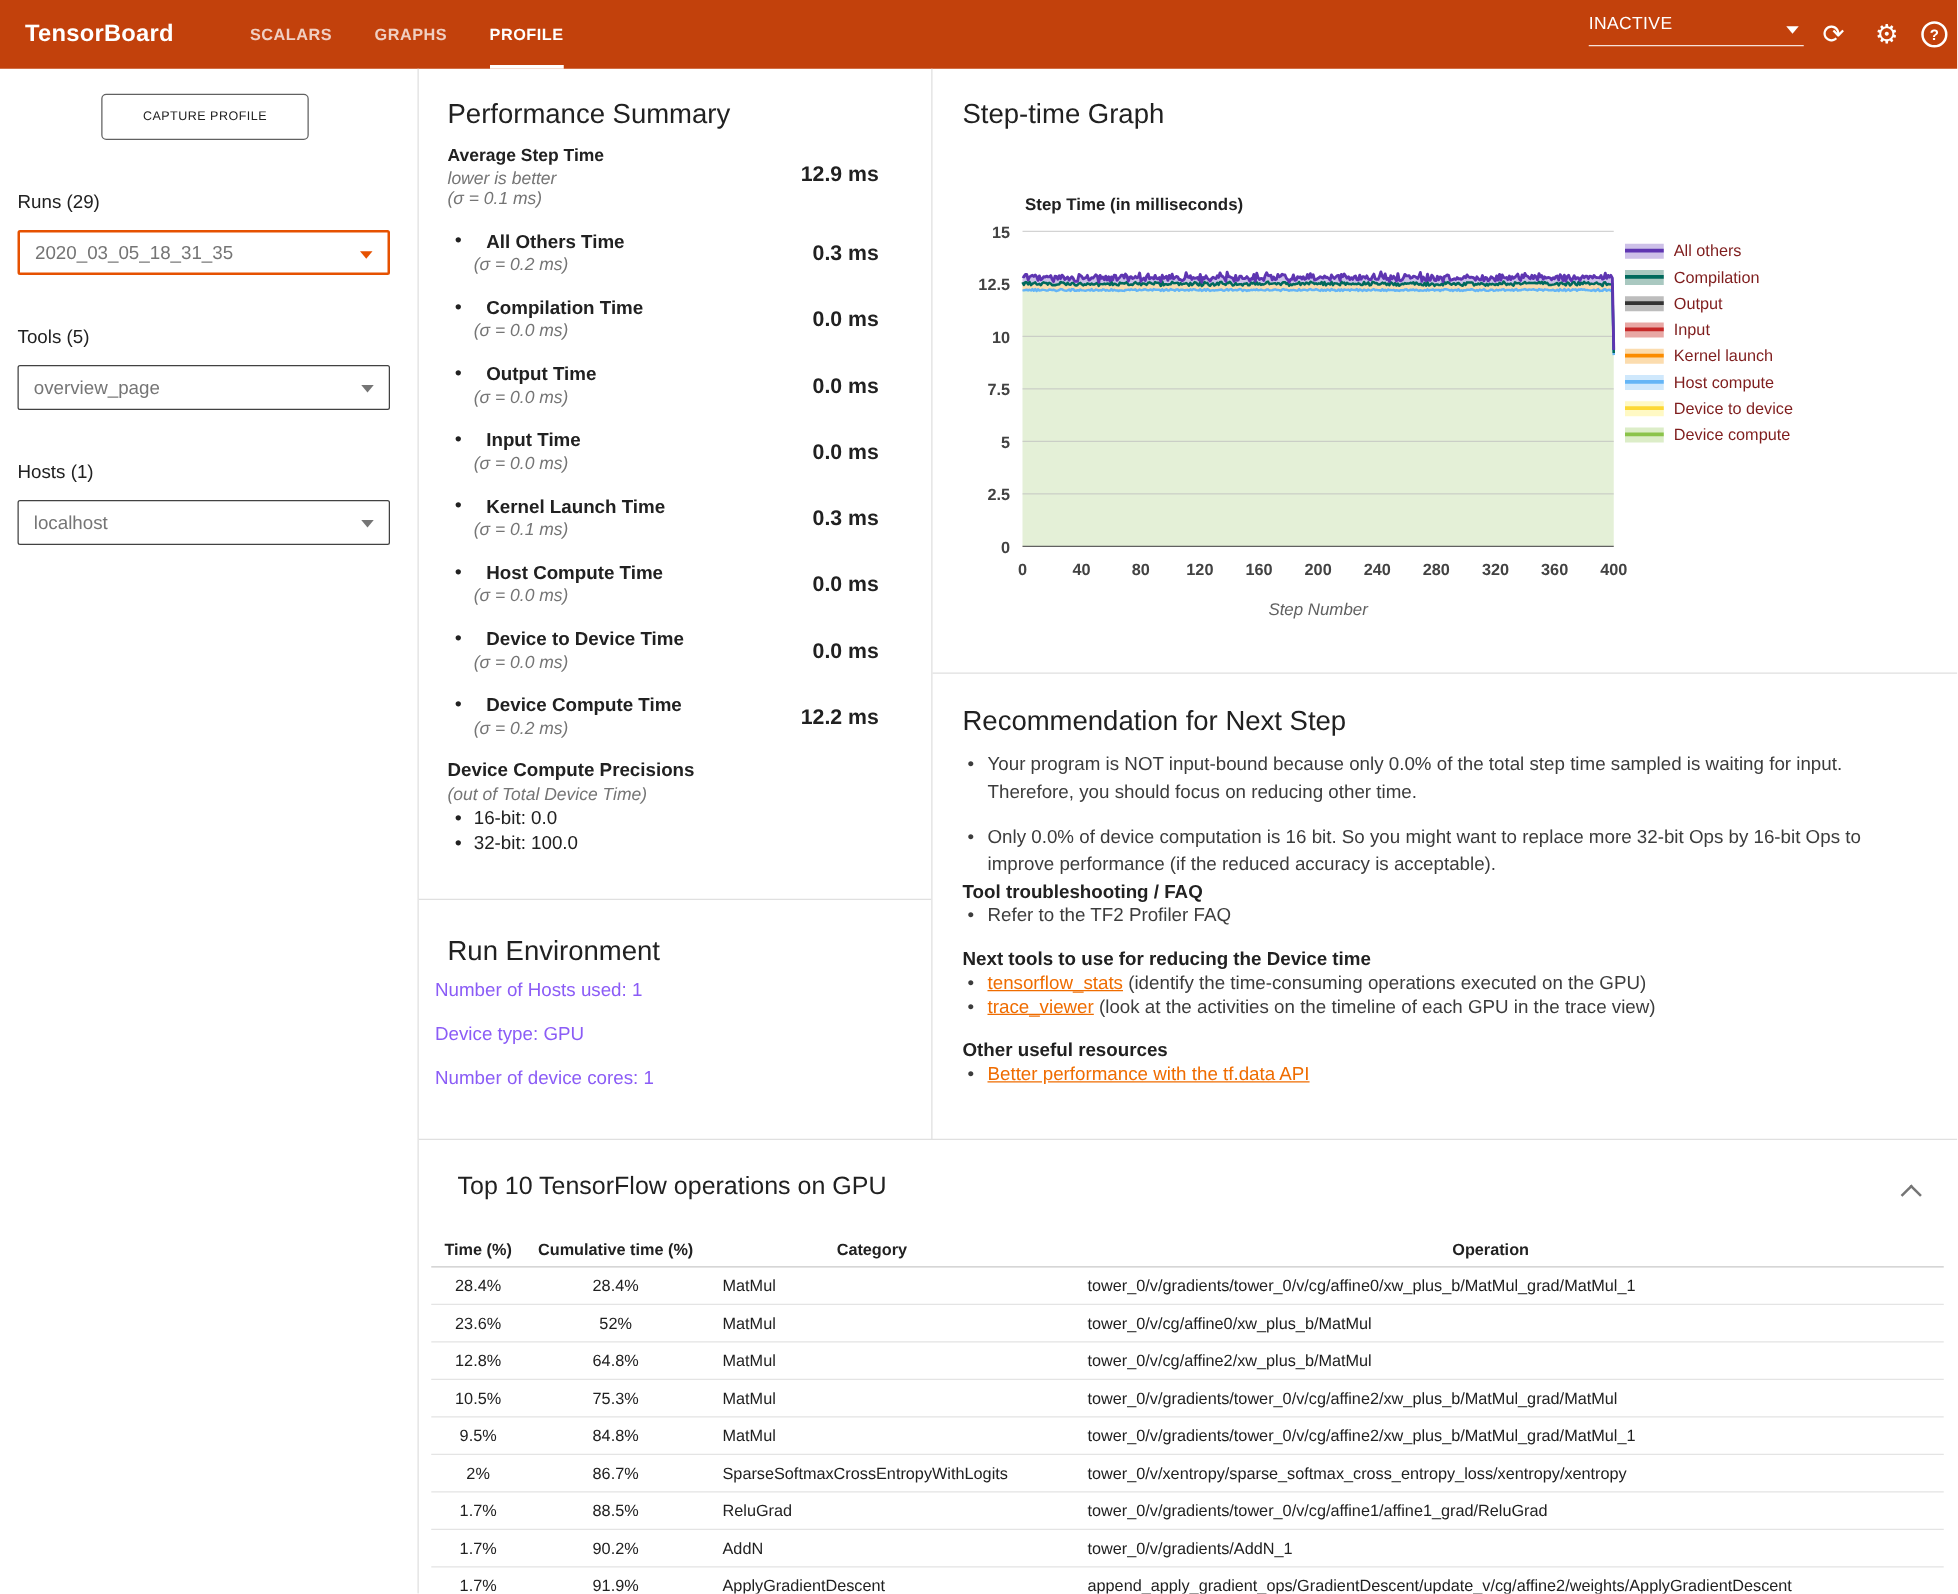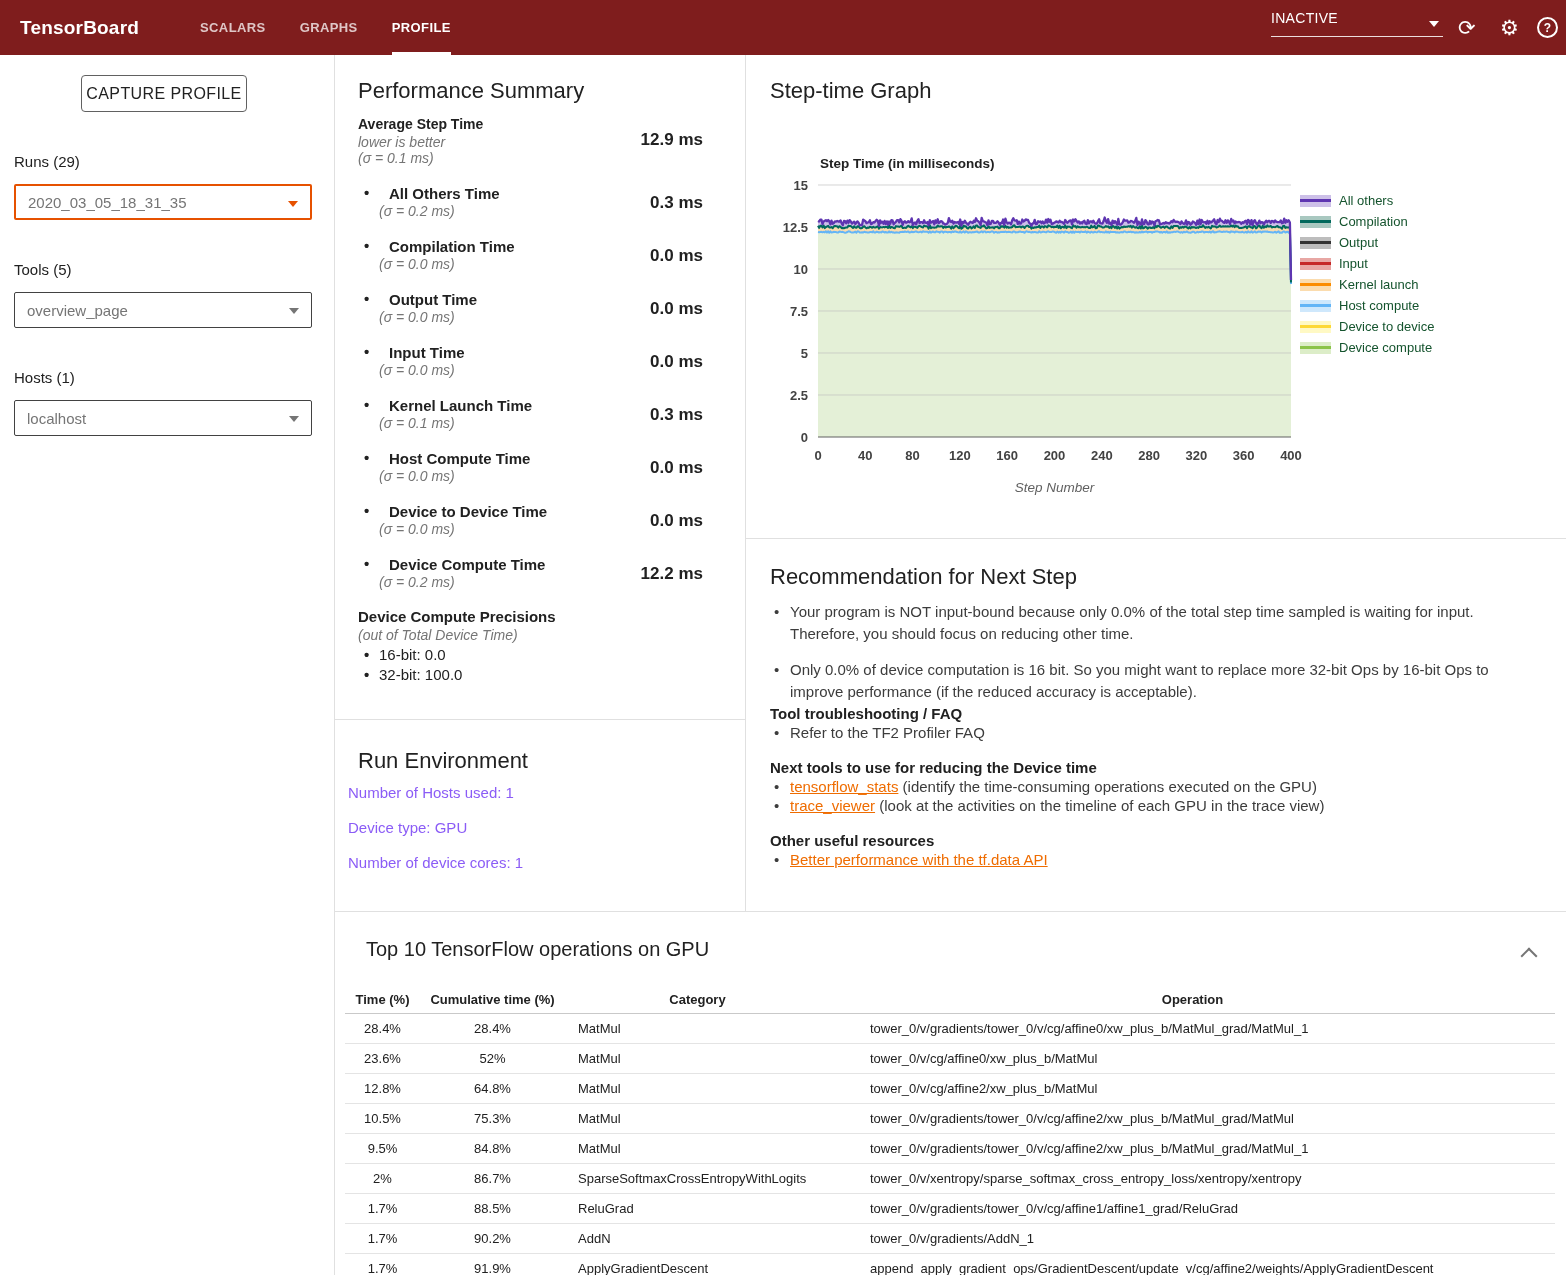--- a/index.html
+++ b/index.html
@@ -1,21 +1,21 @@
 <!DOCTYPE html>
 <html><head>
 <meta charset="utf-8">
 <style>
   html,body{margin:0;padding:0;background:#fff;}
   .page{position:relative;width:1566px;height:1275px;background:#fff;overflow:hidden;
         font-family:"Liberation Sans",sans-serif;color:#212121;}
   .abs{position:absolute;}
 
   
-  .topbar{position:absolute;left:0;top:0;width:1566px;height:55px;background:#7f1d1d;}
+  .topbar{position:absolute;left:0;top:0;width:1566px;height:55px;background:#c2410c;}
   .logo{position:absolute;left:20px;top:0;height:55px;display:flex;align-items:center;
         color:#fff;font-size:19px;font-weight:bold;letter-spacing:.2px;}
   .tabs{position:absolute;left:200px;top:0;height:55px;display:flex;gap:34px;}
   .tab{height:55px;display:flex;align-items:center;color:rgba(255,255,255,.75);
        font-size:13px;font-weight:bold;letter-spacing:.4px;border-bottom:3px solid transparent;
        padding-top:3px;box-sizing:border-box;cursor:pointer;}
   .tab.active{color:#fff;border-bottom-color:#fff;}
   .status-select{position:absolute;left:1271px;top:10px;width:172px;height:26px;
        border-bottom:1px solid rgba(255,255,255,.85);color:#fff;font-size:14px;
        letter-spacing:.3px;display:flex;align-items:flex-start;cursor:pointer;}
@@ -24,21 +24,21 @@
   .hicon{position:absolute;top:0;height:55px;display:flex;align-items:center;color:#fff;cursor:pointer;}
   .help-circle{width:17px;height:17px;border:2px solid #fff;border-radius:50%;
        display:flex;align-items:center;justify-content:center;font-size:12px;font-weight:bold;}
 
   
   .vdiv,.hdiv{position:absolute;background:#e0e0e0;}
 
   
   .capture-btn{position:absolute;left:81px;top:75px;width:164px;height:35px;background:#fff;
        border:1px solid #616161;border-radius:4px;display:flex;align-items:center;justify-content:center;
-       font-size:16px;letter-spacing:.4px;color:#212121;cursor:pointer;}
+       font-size:10px;letter-spacing:.4px;color:#212121;cursor:pointer;}
   .side-label{position:absolute;left:14px;font-size:15px;color:#212121;}
   .side-select{position:absolute;left:14px;width:298px;height:36px;box-sizing:border-box;
        border:1px solid #424242;border-radius:2px;display:flex;align-items:center;
        padding-left:12px;font-size:15px;color:#757575;cursor:pointer;background:#fff;}
   .side-select.focused{border:2px solid #e65100;}
   .side-select .caret{position:absolute;right:12px;top:15px;width:0;height:0;
        border-left:5px solid transparent;border-right:5px solid transparent;border-top:6px solid #757575;}
   .side-select.focused .caret{border-top-color:#e65100;}
 
   
@@ -62,21 +62,21 @@
   .prec-item::before{content:"•";position:absolute;left:6px;font-weight:bold;}
 
   
   .env-line{position:absolute;left:348px;font-size:15px;color:#8b5cf6;}
 
   
   #chart-legend{position:absolute;left:1300px;top:190px;}
   .legend-item{display:flex;align-items:center;height:21px;cursor:pointer;}
   .legend-swatch{position:relative;width:31px;height:12px;margin-right:8px;flex:none;}
   .legend-swatch .line{position:absolute;left:0;right:0;top:4px;height:3px;}
-  .legend-label{font-size:13px;color:#14532d;white-space:nowrap;}
+  .legend-label{font-size:13px;color:#7f1d1d;white-space:nowrap;}
 
   
   .rec-bullet{position:absolute;left:770px;width:770px;font-size:15px;color:#3c3c3c;line-height:1.45;padding-left:20px;box-sizing:border-box;}
   .rec-bullet::before{content:"•";position:absolute;left:4px;color:#3c3c3c;}
   .rec-sub{position:absolute;left:770px;font-size:15px;font-weight:bold;color:#212121;}
   .rec-link-line{position:absolute;left:770px;width:780px;font-size:15px;color:#3c3c3c;padding-left:20px;box-sizing:border-box;}
   .rec-link-line::before{content:"•";position:absolute;left:4px;}
   a.olink{color:#ef6c00;text-decoration:underline;cursor:pointer;}
 
   

